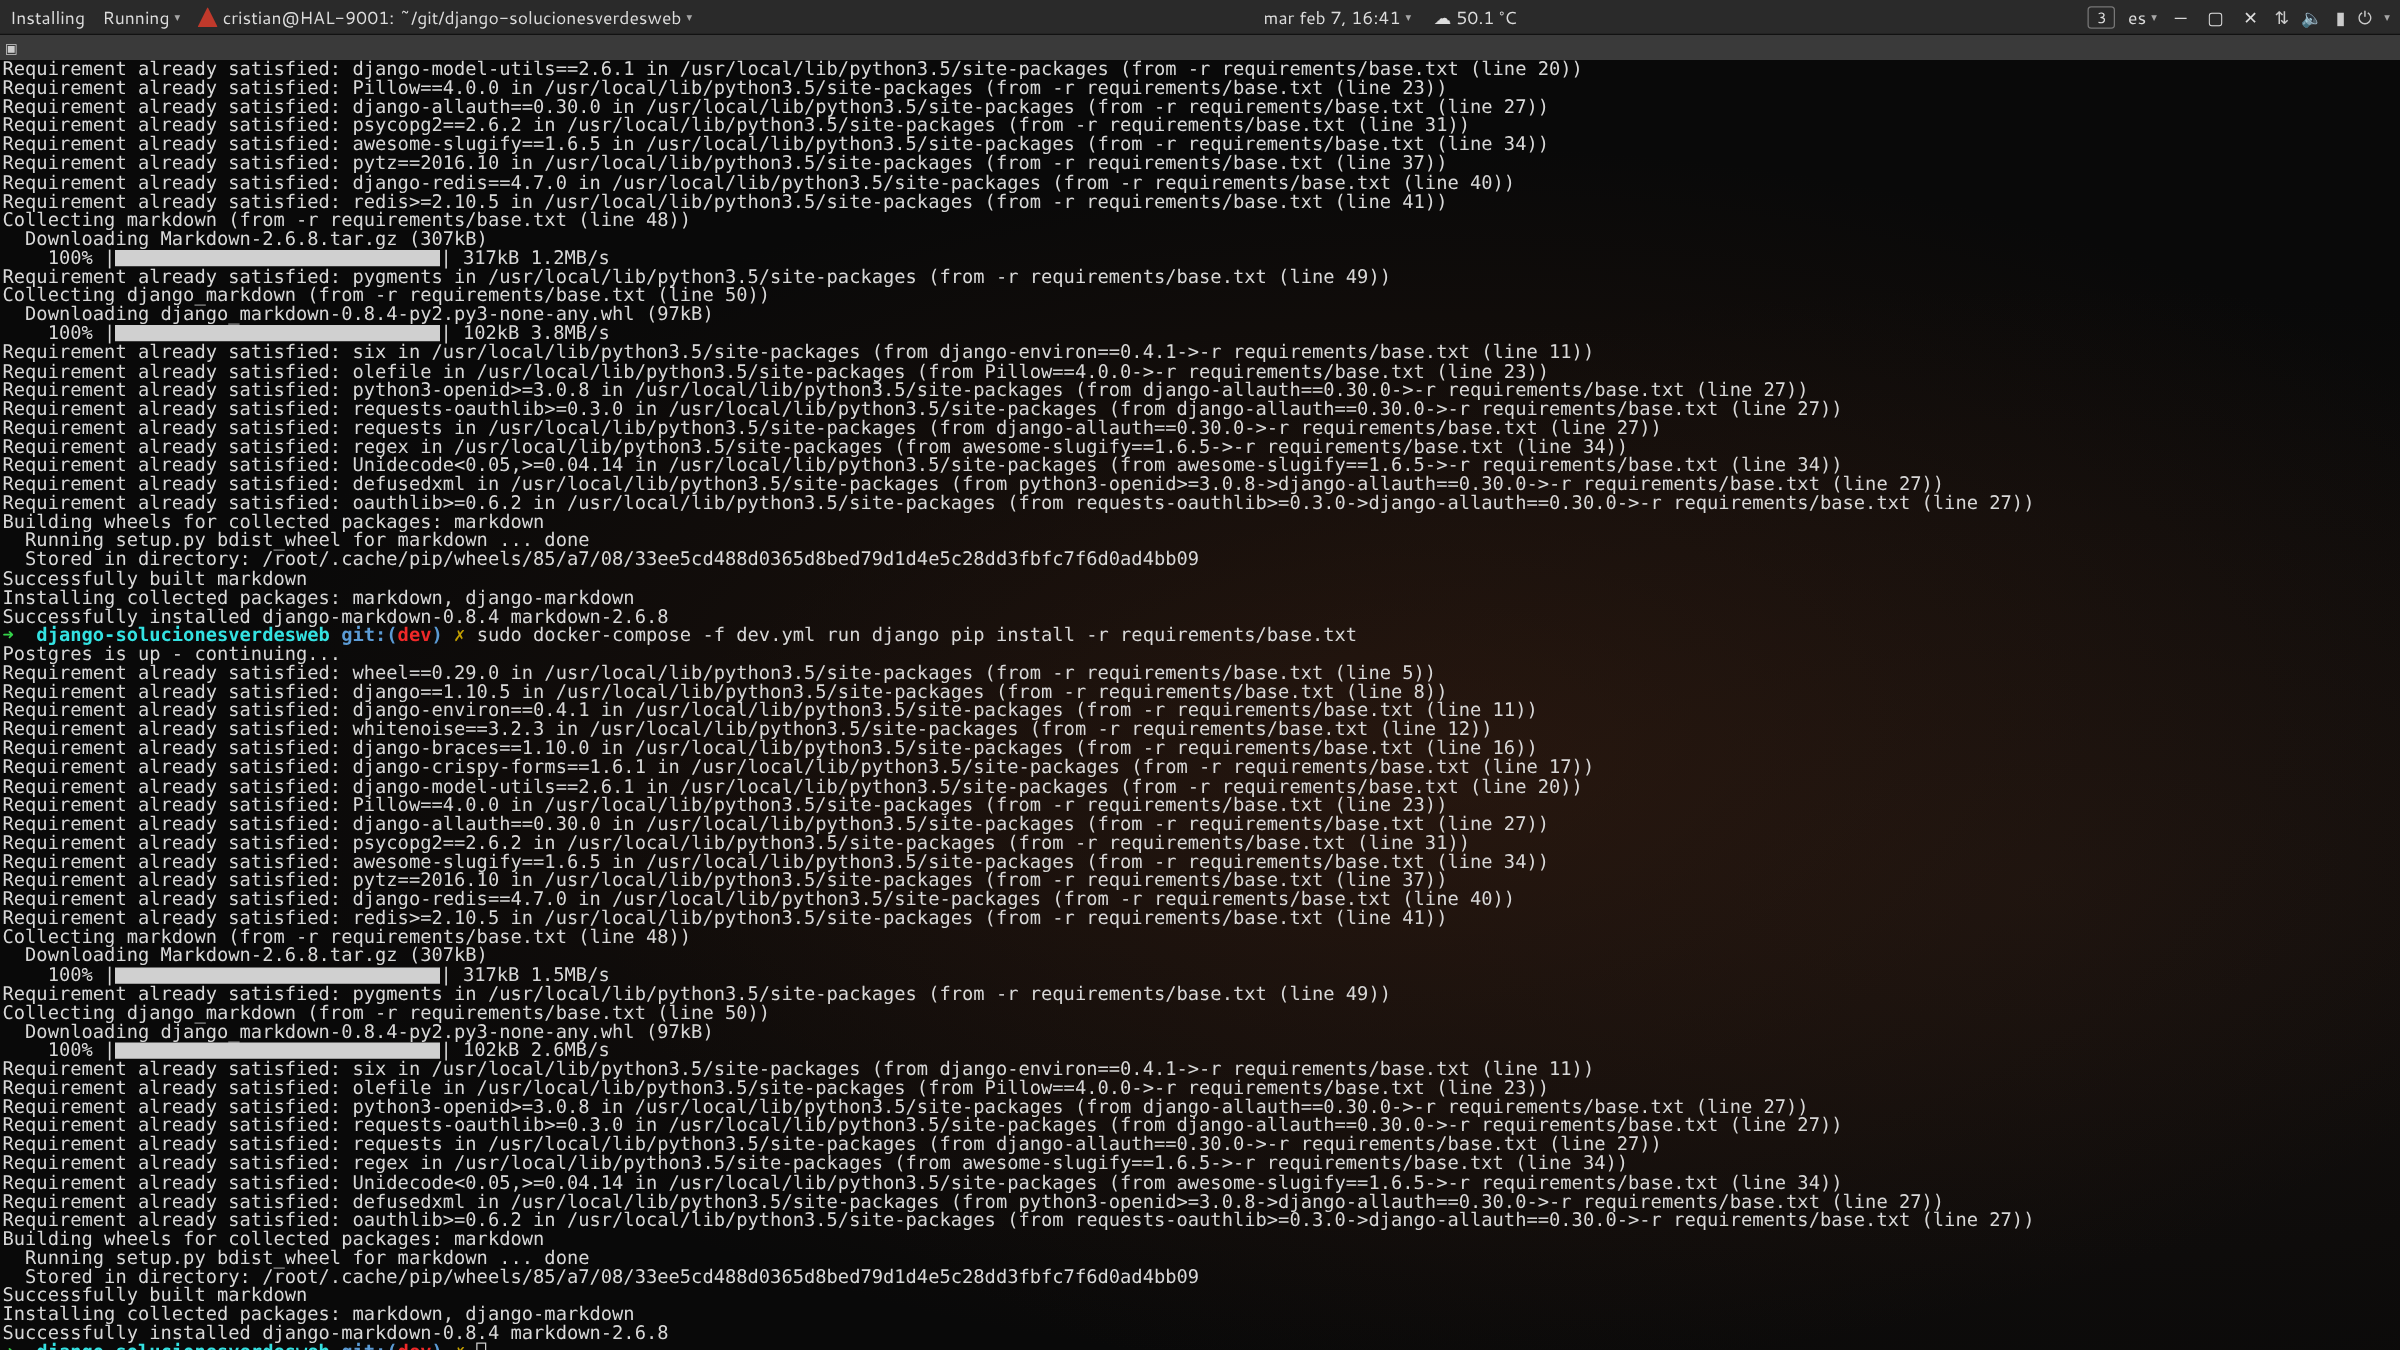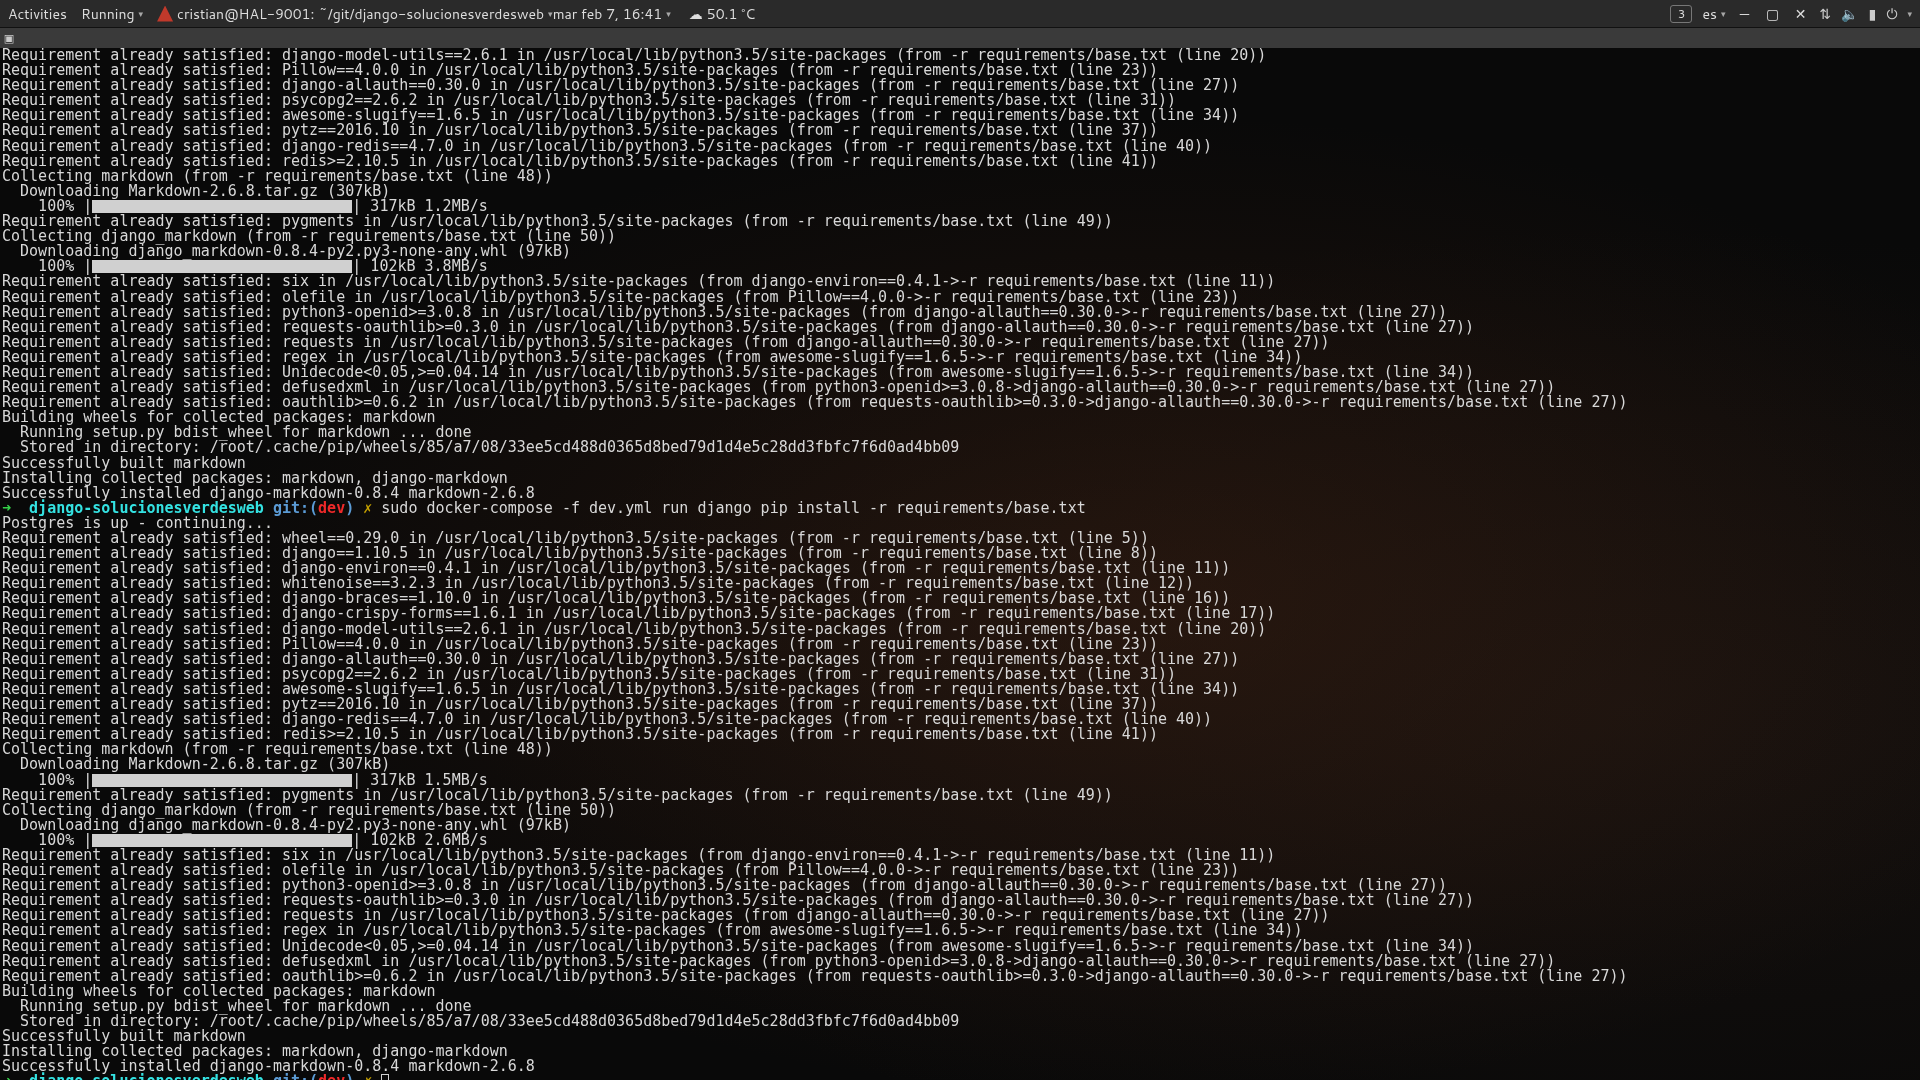--- a/index.html
+++ b/index.html
@@ -18,21 +18,21 @@
     color:#ddd;
     display:flex;
     align-items:center;
     font-family:"Cantarell","DejaVu Sans",sans-serif;
     font-size:14px;
     padding:0 8px;
     border-bottom:1px solid #111;
   }
   .topbar .left, .topbar .center, .topbar .right { display:flex; align-items:center; gap:14px; }
   .topbar .left { flex:0 0 auto; }
-  .topbar .center { flex:1; gap:18px; }
+  .topbar .center { flex:1; justify-content:center; gap:18px; }
   .topbar .right { flex:0 0 auto; gap:10px; }
   .topbar .menuitem { cursor:pointer; display:flex; align-items:center; gap:4px; }
   .caret { font-size:9px; opacity:.7; }
   .app-icon {
     width:16px; height:16px; background:#c0392b;
     clip-path:polygon(50% 0,100% 100%,0 100%);
     display:inline-block;
   }
   .ws-badge {
     border:1px solid #777; border-radius:3px;
@@ -88,21 +88,21 @@
   .cursor {
     display:inline-block; width:8px; height:14px;
     border:1px solid #d0d0d0; vertical-align:-2px;
   }
 </style>
 </head>
 <body>
 
 <div class="topbar">
   <div class="left">
-    <span class="menuitem">Activities</span>
+    <span class="menuitem">Installing</span>
     <span class="menuitem">
       <span>Running</span>
         <span class="caret">▾</span>
     </span>
     <span class="menuitem">
       <span class="app-icon"></span>
       <span>cristian@HAL-9001: ~/git/django-solucionesverdesweb</span>
       <span class="caret">▾</span>
     </span>
   </div>

